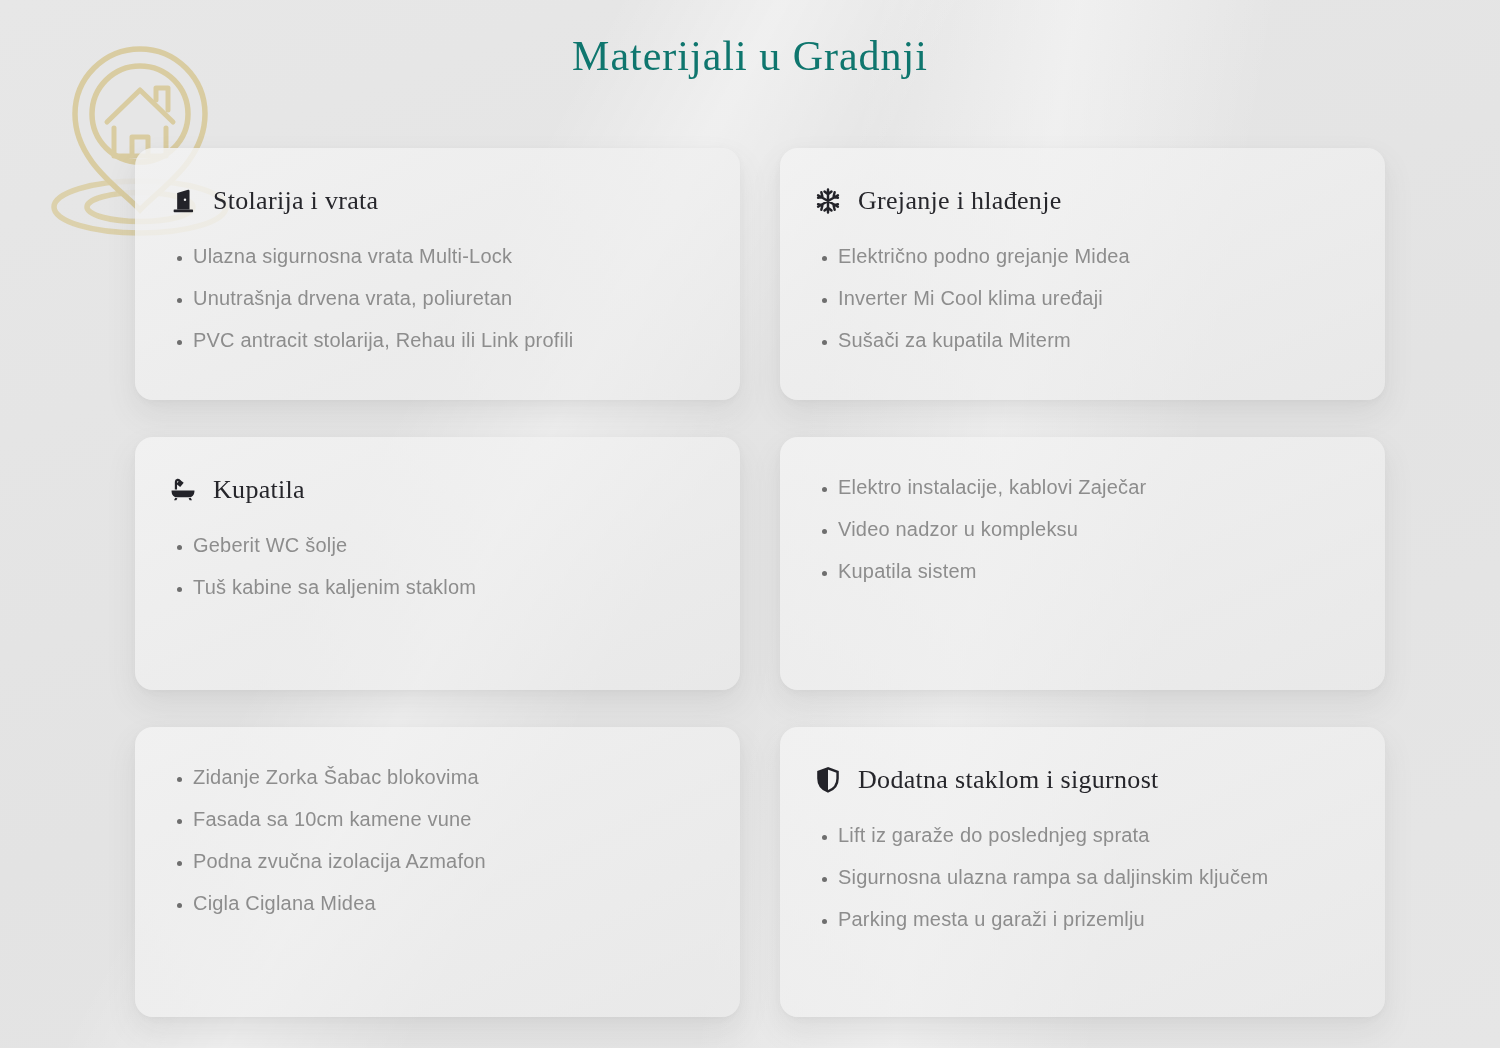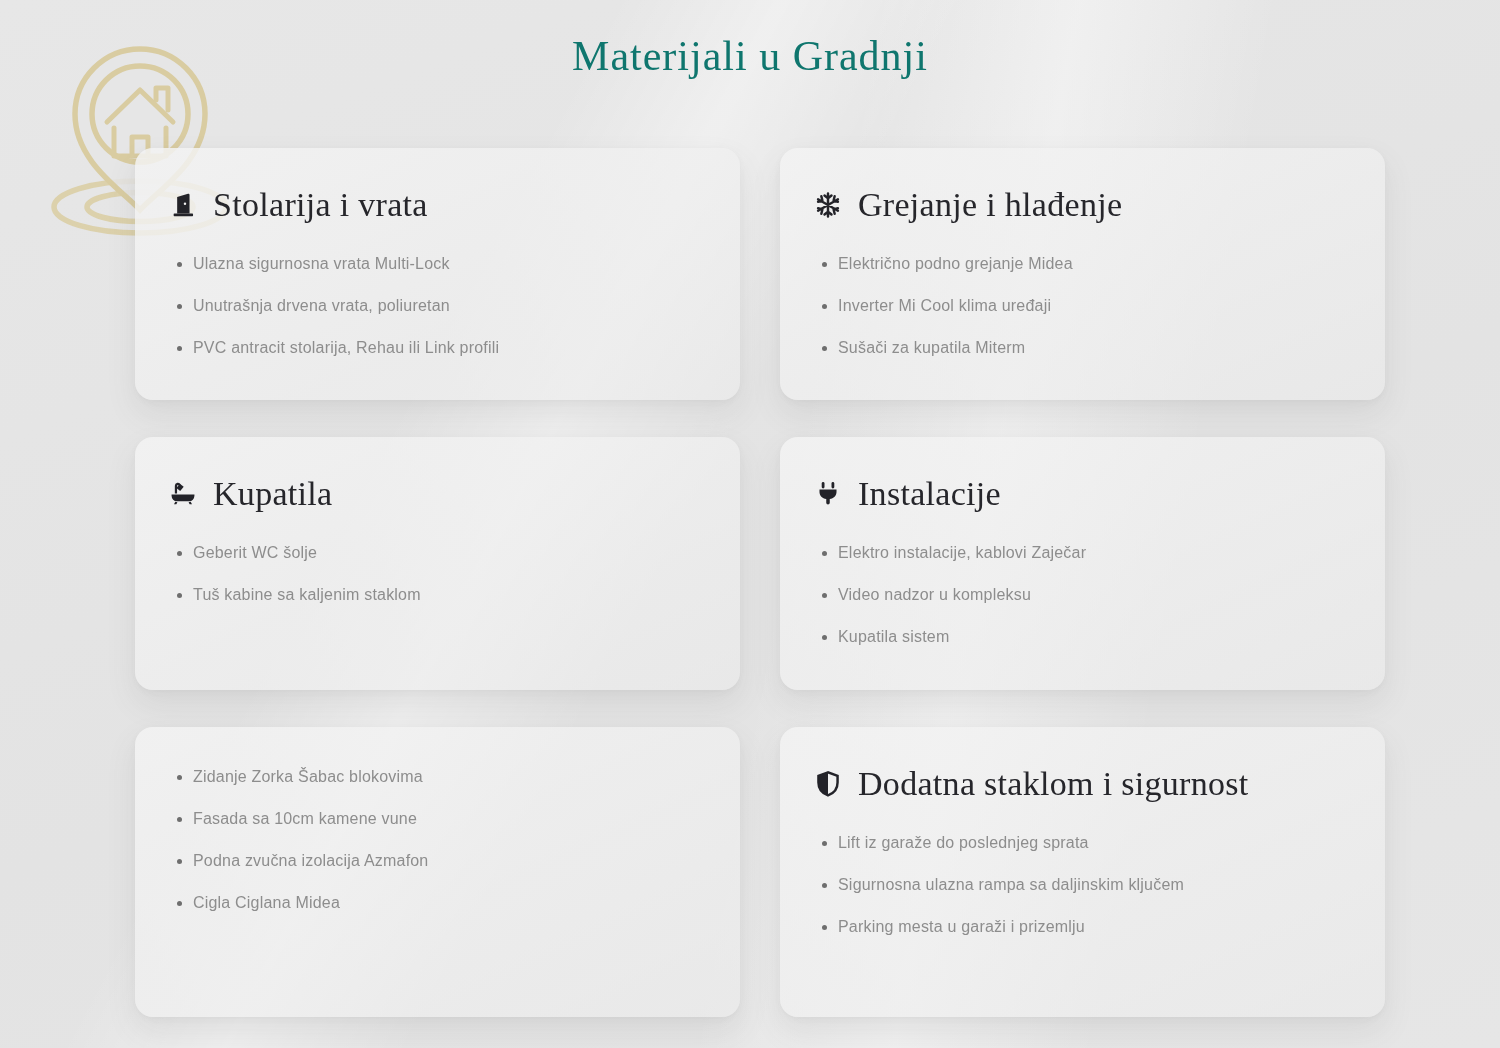--- a/index.html
+++ b/index.html
@@ -32,27 +32,27 @@
     background:linear-gradient(155deg, rgba(243,243,243,.85) 0%, rgba(235,235,235,.65) 100%);
     border-radius:18px;
     box-shadow:0 14px 30px rgba(90,90,90,.10), 0 2px 6px rgba(120,120,120,.06);
     padding:38px 40px 0 34px;
   }
   .card-header { display:flex; align-items:center; gap:16px; margin-bottom:28px; }
   .card-icon { width:28px; height:28px; flex:0 0 28px; }
   .card-icon svg { width:28px; height:28px; display:block; }
   .card-title {
     font-family:"Liberation Serif", serif;
-    font-size:34px; font-weight:500;
+    font-size:26px; font-weight:500;
     color:#26262b; letter-spacing:.3px;
     white-space:nowrap;
   }
   .card ul { margin:0; padding-left:24px; list-style:disc; }
   .card li {
-    font-size:16px; line-height:24px;
+    font-size:20px; line-height:24px;
     color:#8d8d8d; letter-spacing:.2px;
     margin-bottom:18px; white-space:nowrap;
   }
   .card li::marker { color:#6e6e6e; font-size:15px; }
 </style>
 </head>
 <body>
 
 <h1 class="page-title">Materijali u Gradnji</h1>
 
@@ -120,30 +120,20 @@
         </span>
       <span class="card-title">Kupatila</span>
     </div>
     <ul>
         <li>Geberit WC šolje</li>
         <li>Tuš kabine sa kaljenim staklom</li>
       </ul>
   </section>
 
   <section class="card">
-    <div class="card-header">
-      <span class="card-icon">
-          <svg viewBox="0 0 24 24" fill="#232329">
-            <rect x="6.6" y="1.7" width="2.4" height="5.6" rx="1.2"></rect>
-            <rect x="15" y="1.7" width="2.4" height="5.6" rx="1.2"></rect>
-            <path d="M4.7 8.2h14.6v2c0 3.2-2.4 5.6-5.8 6.1v3.1a1.5 1.5 0 0 1-3 0v-3.1c-3.4-.5-5.8-2.9-5.8-6.1Z"></path>
-          </svg>
-        </span>
-      <span class="card-title">Instalacije</span>
-    </div>
     <ul>
         <li>Elektro instalacije, kablovi Zaječar</li>
         <li>Video nadzor u kompleksu</li>
         <li>Kupatila sistem</li>
       </ul>
   </section>
 
   <section class="card">
     <ul>
         <li>Zidanje Zorka Šabac blokovima</li>

